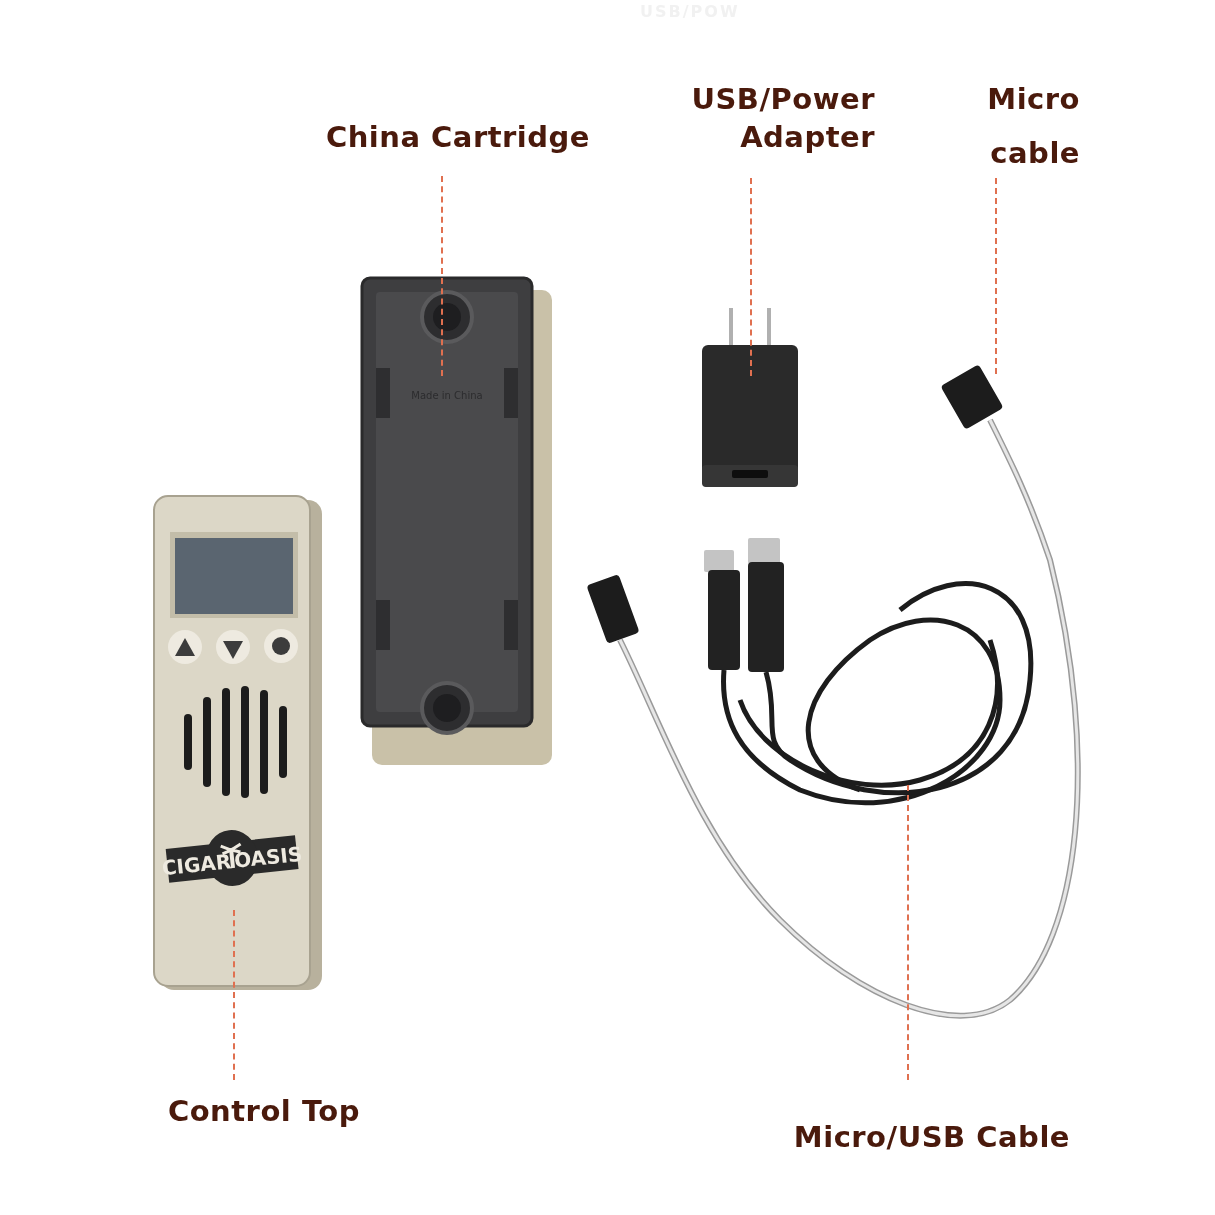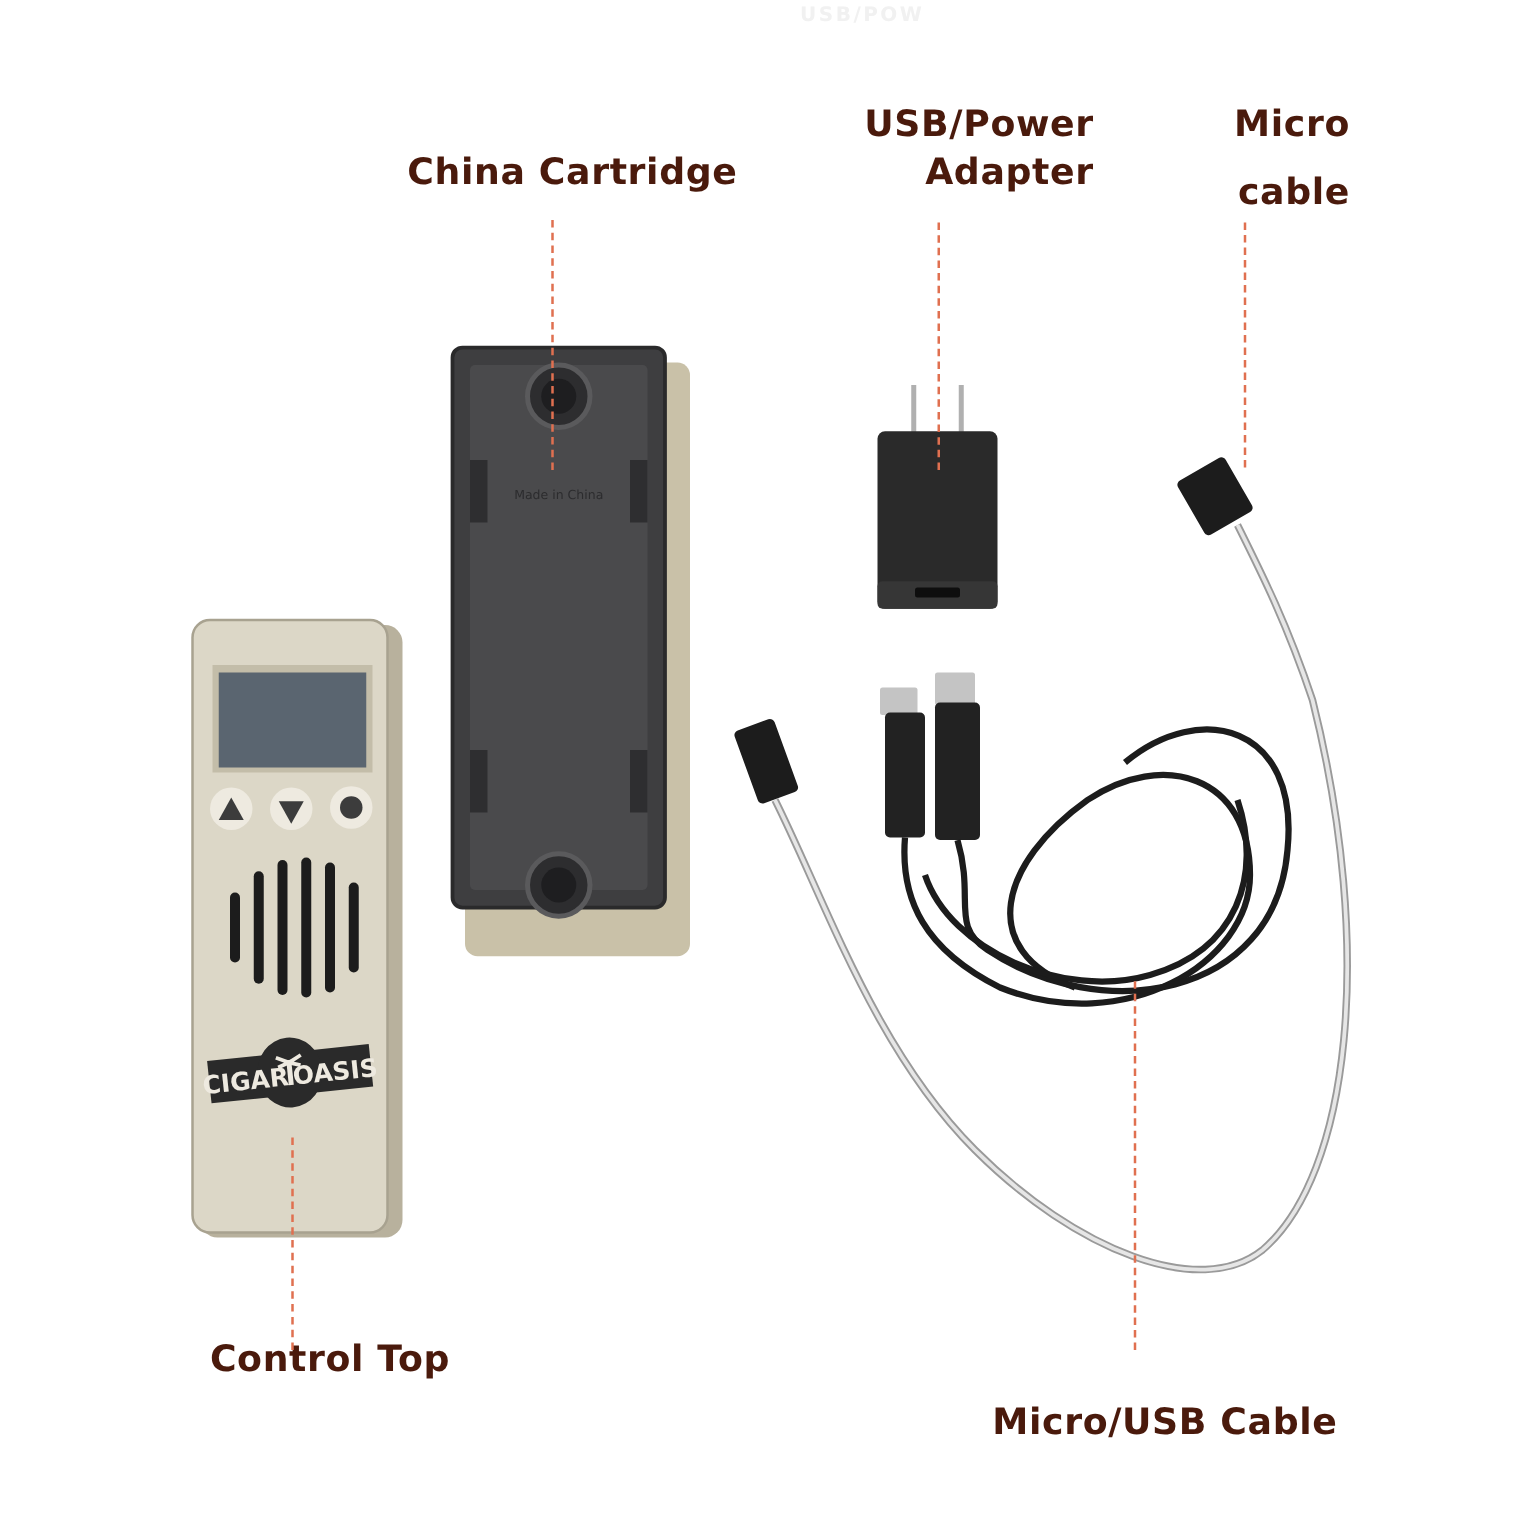--- a/index.html
+++ b/index.html
@@ -84,20 +84,20 @@
     <rect x="596" y="578" width="34" height="62" rx="4" fill="#1c1c1c" transform="rotate(-20 613 609)"></rect>
     <rect x="950" y="372" width="44" height="50" rx="4" fill="#1c1c1c" transform="rotate(-30 972 397)"></rect>
   </g>
 </svg>
 
 <div class="label" style="left:300px;top:118px;width:290px;">China Cartridge</div>
 <div class="label" style="left:630px;top:80px;width:245px;">USB/Power</div>
 <div class="label" style="left:630px;top:118px;width:245px;">Adapter</div>
 <div class="label" style="left:915px;top:80px;width:165px;">Micro</div>
 <div class="label" style="left:915px;top:118px;width:165px;margin-top:16px;">cable</div>
-<div class="label" style="left:110px;top:1068px;width:250px;">Control Top</div>
+<div class="label" style="left:110px;top:1092px;width:250px;">Control Top</div>
 <div class="label" style="left:745px;top:1090px;width:325px;margin-top:28px;">Micro/USB Cable</div>
 
 <div class="leader" style="left:441px;top:176px;height:200px;"></div>
 <div class="leader" style="left:750px;top:178px;height:198px;"></div>
 <div class="leader" style="left:995px;top:178px;height:196px;"></div>
 <div class="leader" style="left:233px;top:910px;height:170px;"></div>
 <div class="leader" style="left:907px;top:785px;height:295px;"></div>
 
 </body></html>

